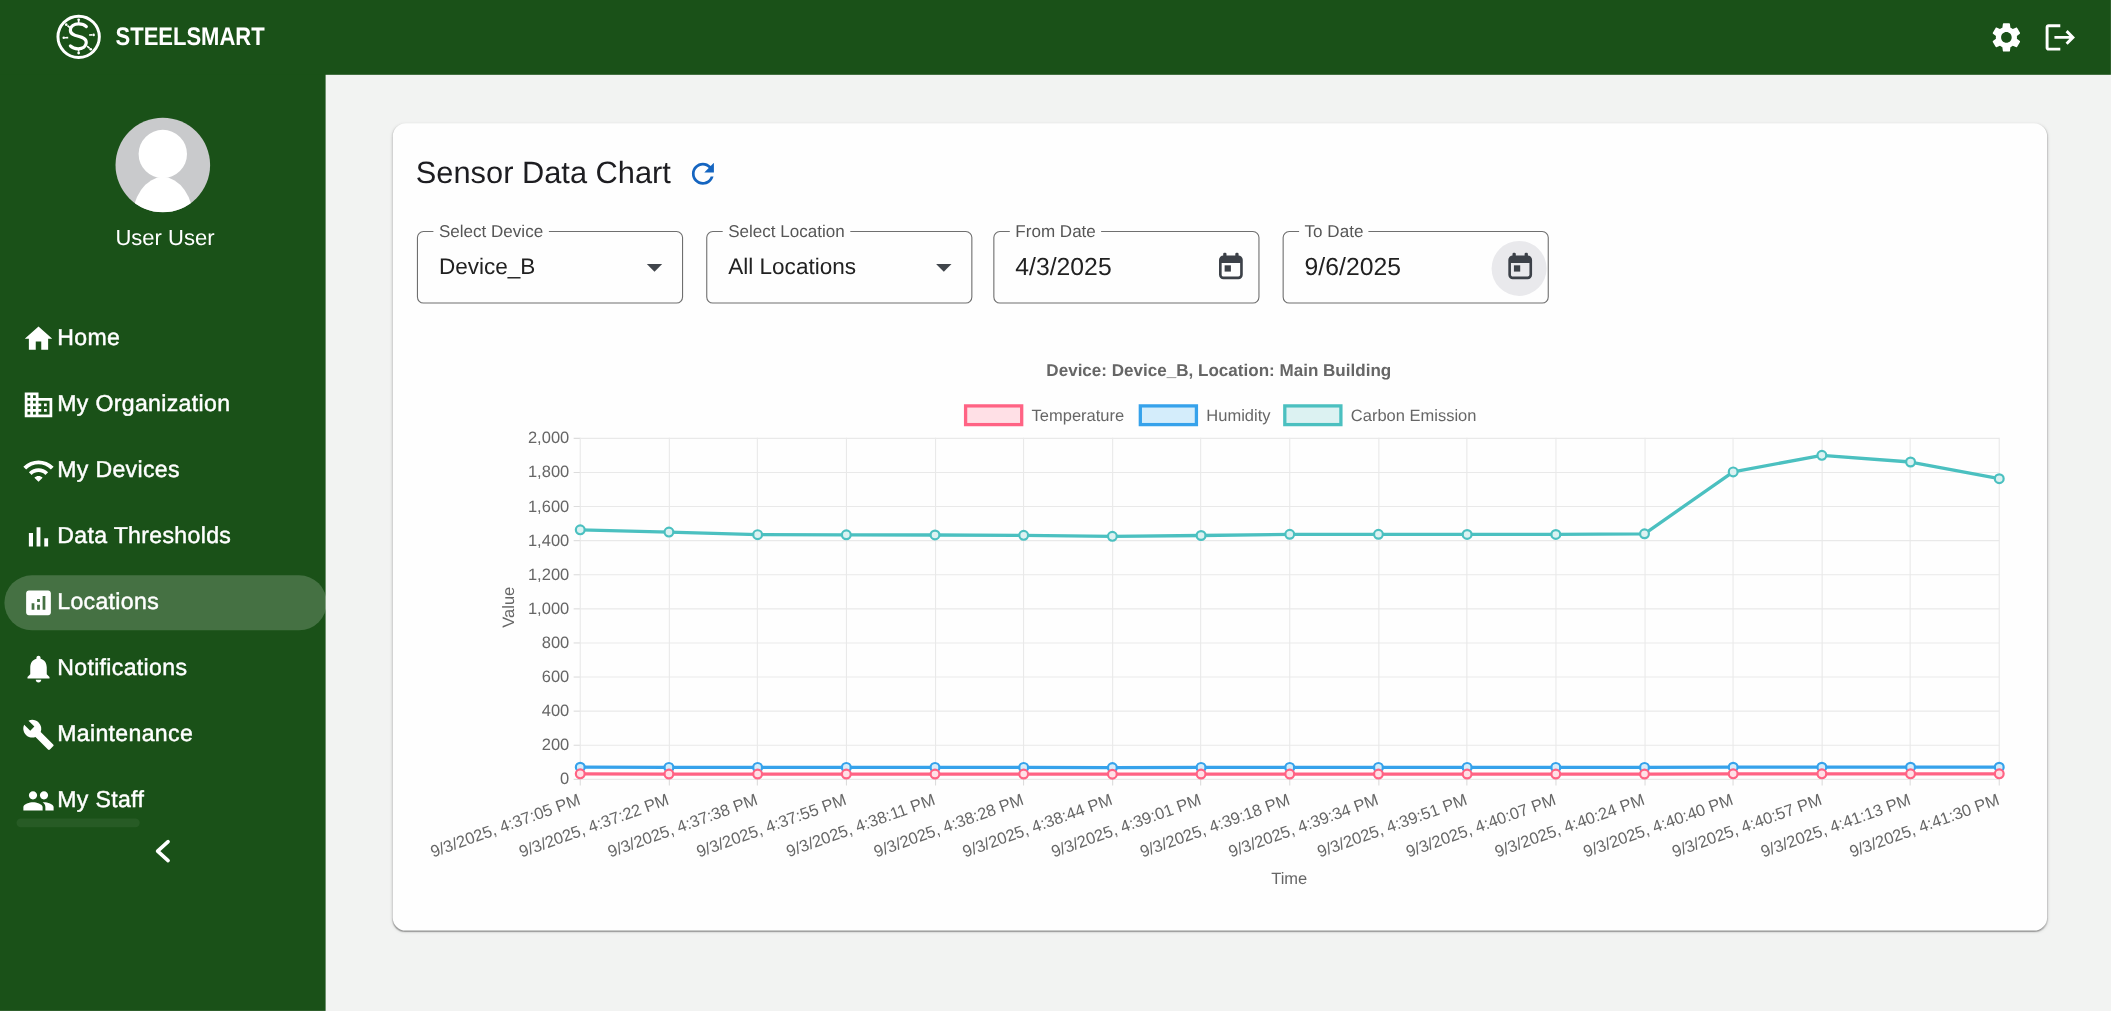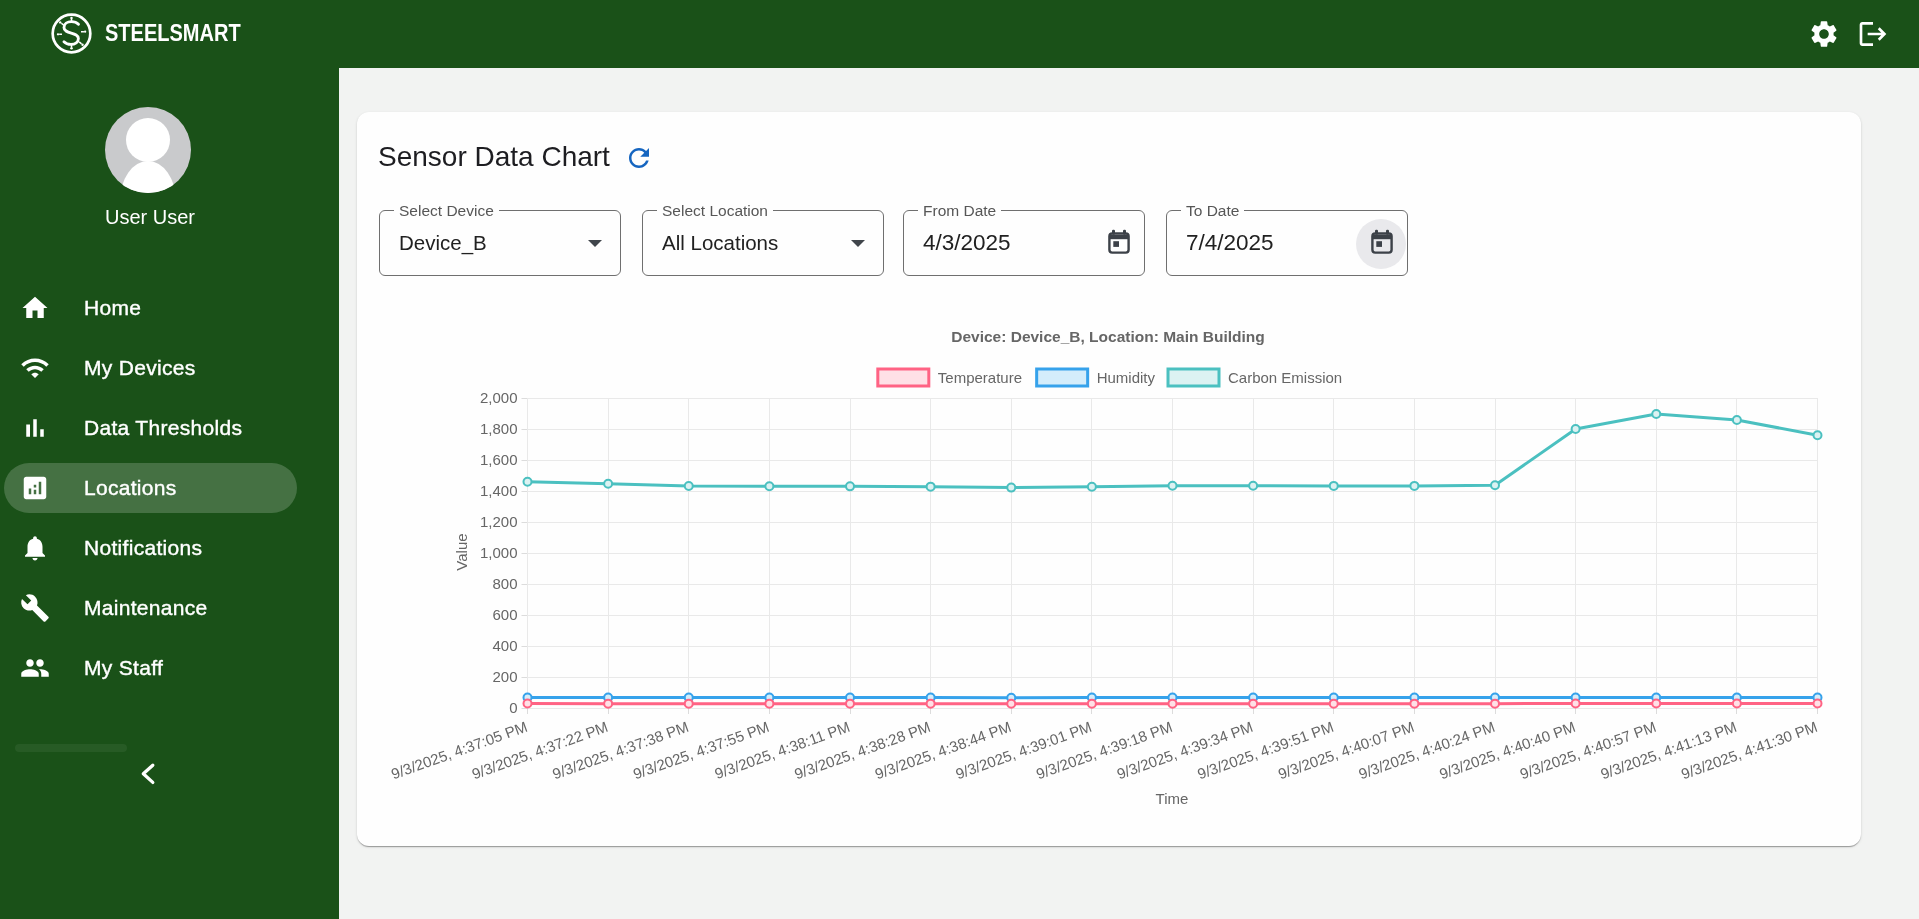--- a/index.html
+++ b/index.html
@@ -1,28 +1,28 @@
 <!DOCTYPE html>
 <html><head>
 <meta charset="utf-8">
 <style>
   * { box-sizing: border-box; margin: 0; padding: 0; }
   html,body { width:1919px; height:919px; overflow:hidden; font-family:"Liberation Sans", sans-serif; background:#f2f3f2; }
   .topbar { position:absolute; left:0; top:0; width:1919px; height:68px; background:#1a5118; z-index:5; }
   .brand { position:absolute; left:50px; top:12px; display:flex; align-items:center; }
   .brand-text { color:#fff; font-weight:bold; font-size:23px; letter-spacing:0; margin-left:12px; transform:scaleX(0.87); transform-origin:left center; display:inline-block; }
   .topbar-actions { position:absolute; right:30px; top:18px; display:flex; gap:17px; }
-  .sidebar { position:absolute; left:0; top:0; width:339px; height:919px; background:#1a5118; z-index:4; }
+  .sidebar { position:absolute; left:0; top:0; width:296px; height:919px; background:#1a5118; z-index:4; }
   .avatar { position:absolute; left:105px; top:107px; width:86px; height:86px; border-radius:50%; background:#c9cacc; overflow:hidden; }
   .avatar svg { position:absolute; left:0; top:0; }
   .username { position:absolute; top:206px; left:0; width:300px; text-align:center; color:#fff; font-size:20px; }
   .nav { position:absolute; top:278px; left:0; width:300px; }
   .nav-item { position:relative; height:60px; display:flex; align-items:center; color:#fff; }
   .nav-item .nicon { position:absolute; left:20px; width:30px; height:30px; }
-  .nav-item .nlabel { position:absolute; left:84px; font-size:21px; font-weight:500; letter-spacing:0.3px; -webkit-text-stroke:0.4px #fff; }
+  .nav-item .nlabel { position:absolute; left:52px; font-size:21px; font-weight:500; letter-spacing:0.3px; -webkit-text-stroke:0.4px #fff; }
   .nav-item.selected::before { content:""; position:absolute; left:4px; right:3px; top:5px; bottom:5px; background:rgba(255,255,255,0.19); border-radius:25px; }
   .nav-item > * { z-index:1; }
   .chevron { position:absolute; top:755px; left:133px; width:32px; height:32px; }
   .main { position:absolute; left:300px; top:68px; width:1619px; height:851px; background:#f2f3f2;padding-left:32px; }
   .card { position:absolute; left:57px; top:44px; width:1504px; height:734px; background:#fefefe; border-radius:12px;
           box-shadow:0 2px 1px -1px rgba(0,0,0,.2), 0 1px 1px 0 rgba(0,0,0,.14), 0 1px 3px 0 rgba(0,0,0,.12); }
   .card-title { position:absolute; left:21px; top:31px; font-size:28px; color:#1d1d21; letter-spacing:0; line-height:28px; }
   .refresh { position:absolute; left:267px; top:31px; width:30px; height:30px; }
   .fieldrow { position:absolute; left:0; top:98px; }
   .field { position:absolute; top:0; height:66px; width:242px; border:1px solid #6f6f6f; border-radius:6px; background:transparent; }
@@ -62,21 +62,21 @@
 <path d="M3 5.4h18v4.8H3z" fill="#3c4148"></path>
 <rect x="5" y="0.8" width="3" height="5" rx="1.2" fill="#3c4148"></rect>
 <rect x="16" y="0.8" width="3" height="5" rx="1.2" fill="#3c4148"></rect>
 <rect x="6.3" y="12.2" width="5.7" height="5.7" fill="#3c4148"></rect>
               </g>
             </svg>
           </div>
         </div>
         <div class="field" style="left:809px;">
           <span class="flabel">To Date</span>
-          <span class="fvalue" style="font-size:22.5px; top:19px;">7/4/2025</span>
+          <span class="fvalue" style="font-size:22.5px; top:19px;">9/6/2025</span>
           <div class="calbtn active">
             <svg width="24" height="26" viewBox="0 0 24 26">
               <g fill="none">
                 <rect x="2.4" y="4.4" width="19.2" height="19.2" rx="2.8" stroke="#3c4148" stroke-width="2.4"></rect>
 <path d="M3 5.4h18v4.8H3z" fill="#3c4148"></path>
 <rect x="5" y="0.8" width="3" height="5" rx="1.2" fill="#3c4148"></rect>
 <rect x="16" y="0.8" width="3" height="5" rx="1.2" fill="#3c4148"></rect>
 <rect x="6.3" y="12.2" width="5.7" height="5.7" fill="#3c4148"></rect>
               </g>
             </svg>
@@ -248,20 +248,26 @@
     <div class="username">User User</div>
     <div class="nav">
       <div class="nav-item">
         <svg class="nicon" viewBox="0 0 24 24">
           <path fill="#fff" d="M10 20v-6h4v6h5v-8h3L12 3 2 12h3v8z"></path>
         </svg>
         <span class="nlabel">Home</span>
       </div>
       <div class="nav-item">
         <svg class="nicon" viewBox="0 0 24 24">
+          <path fill="#fff" d="M12 7V3H2v18h20V7H12zM6 19H4v-2h2v2zm0-4H4v-2h2v2zm0-4H4V9h2v2zm0-4H4V5h2v2zm4 12H8v-2h2v2zm0-4H8v-2h2v2zm0-4H8V9h2v2zm0-4H8V5h2v2zm10 12h-8v-2h2v-2h-2v-2h2v-2h-2V9h8v10zm-2-8h-2v2h2v-2zm0 4h-2v2h2v-2z"></path>
+        </svg>
+        <span class="nlabel">My Organization</span>
+      </div>
+      <div class="nav-item">
+        <svg class="nicon" viewBox="0 0 24 24">
           <path fill="#fff" d="M1 9l2 2c4.97-4.97 13.03-4.97 18 0l2-2C16.93 2.93 7.08 2.93 1 9zm8 8l3 3 3-3c-1.65-1.66-4.34-1.66-6 0zm-4-4l2 2c2.76-2.76 7.24-2.76 10 0l2-2C15.14 9.14 8.87 9.14 5 13z"></path>
         </svg>
         <span class="nlabel">My Devices</span>
       </div>
       <div class="nav-item">
         <svg class="nicon" viewBox="0 0 24 24">
           <path fill="#fff" d="M5 9.2h3V19H5V9.2zM10.6 5h2.8v14h-2.8V5zm5.6 8H19v6h-2.8v-6z"></path>
         </svg>
         <span class="nlabel">Data Thresholds</span>
       </div>

